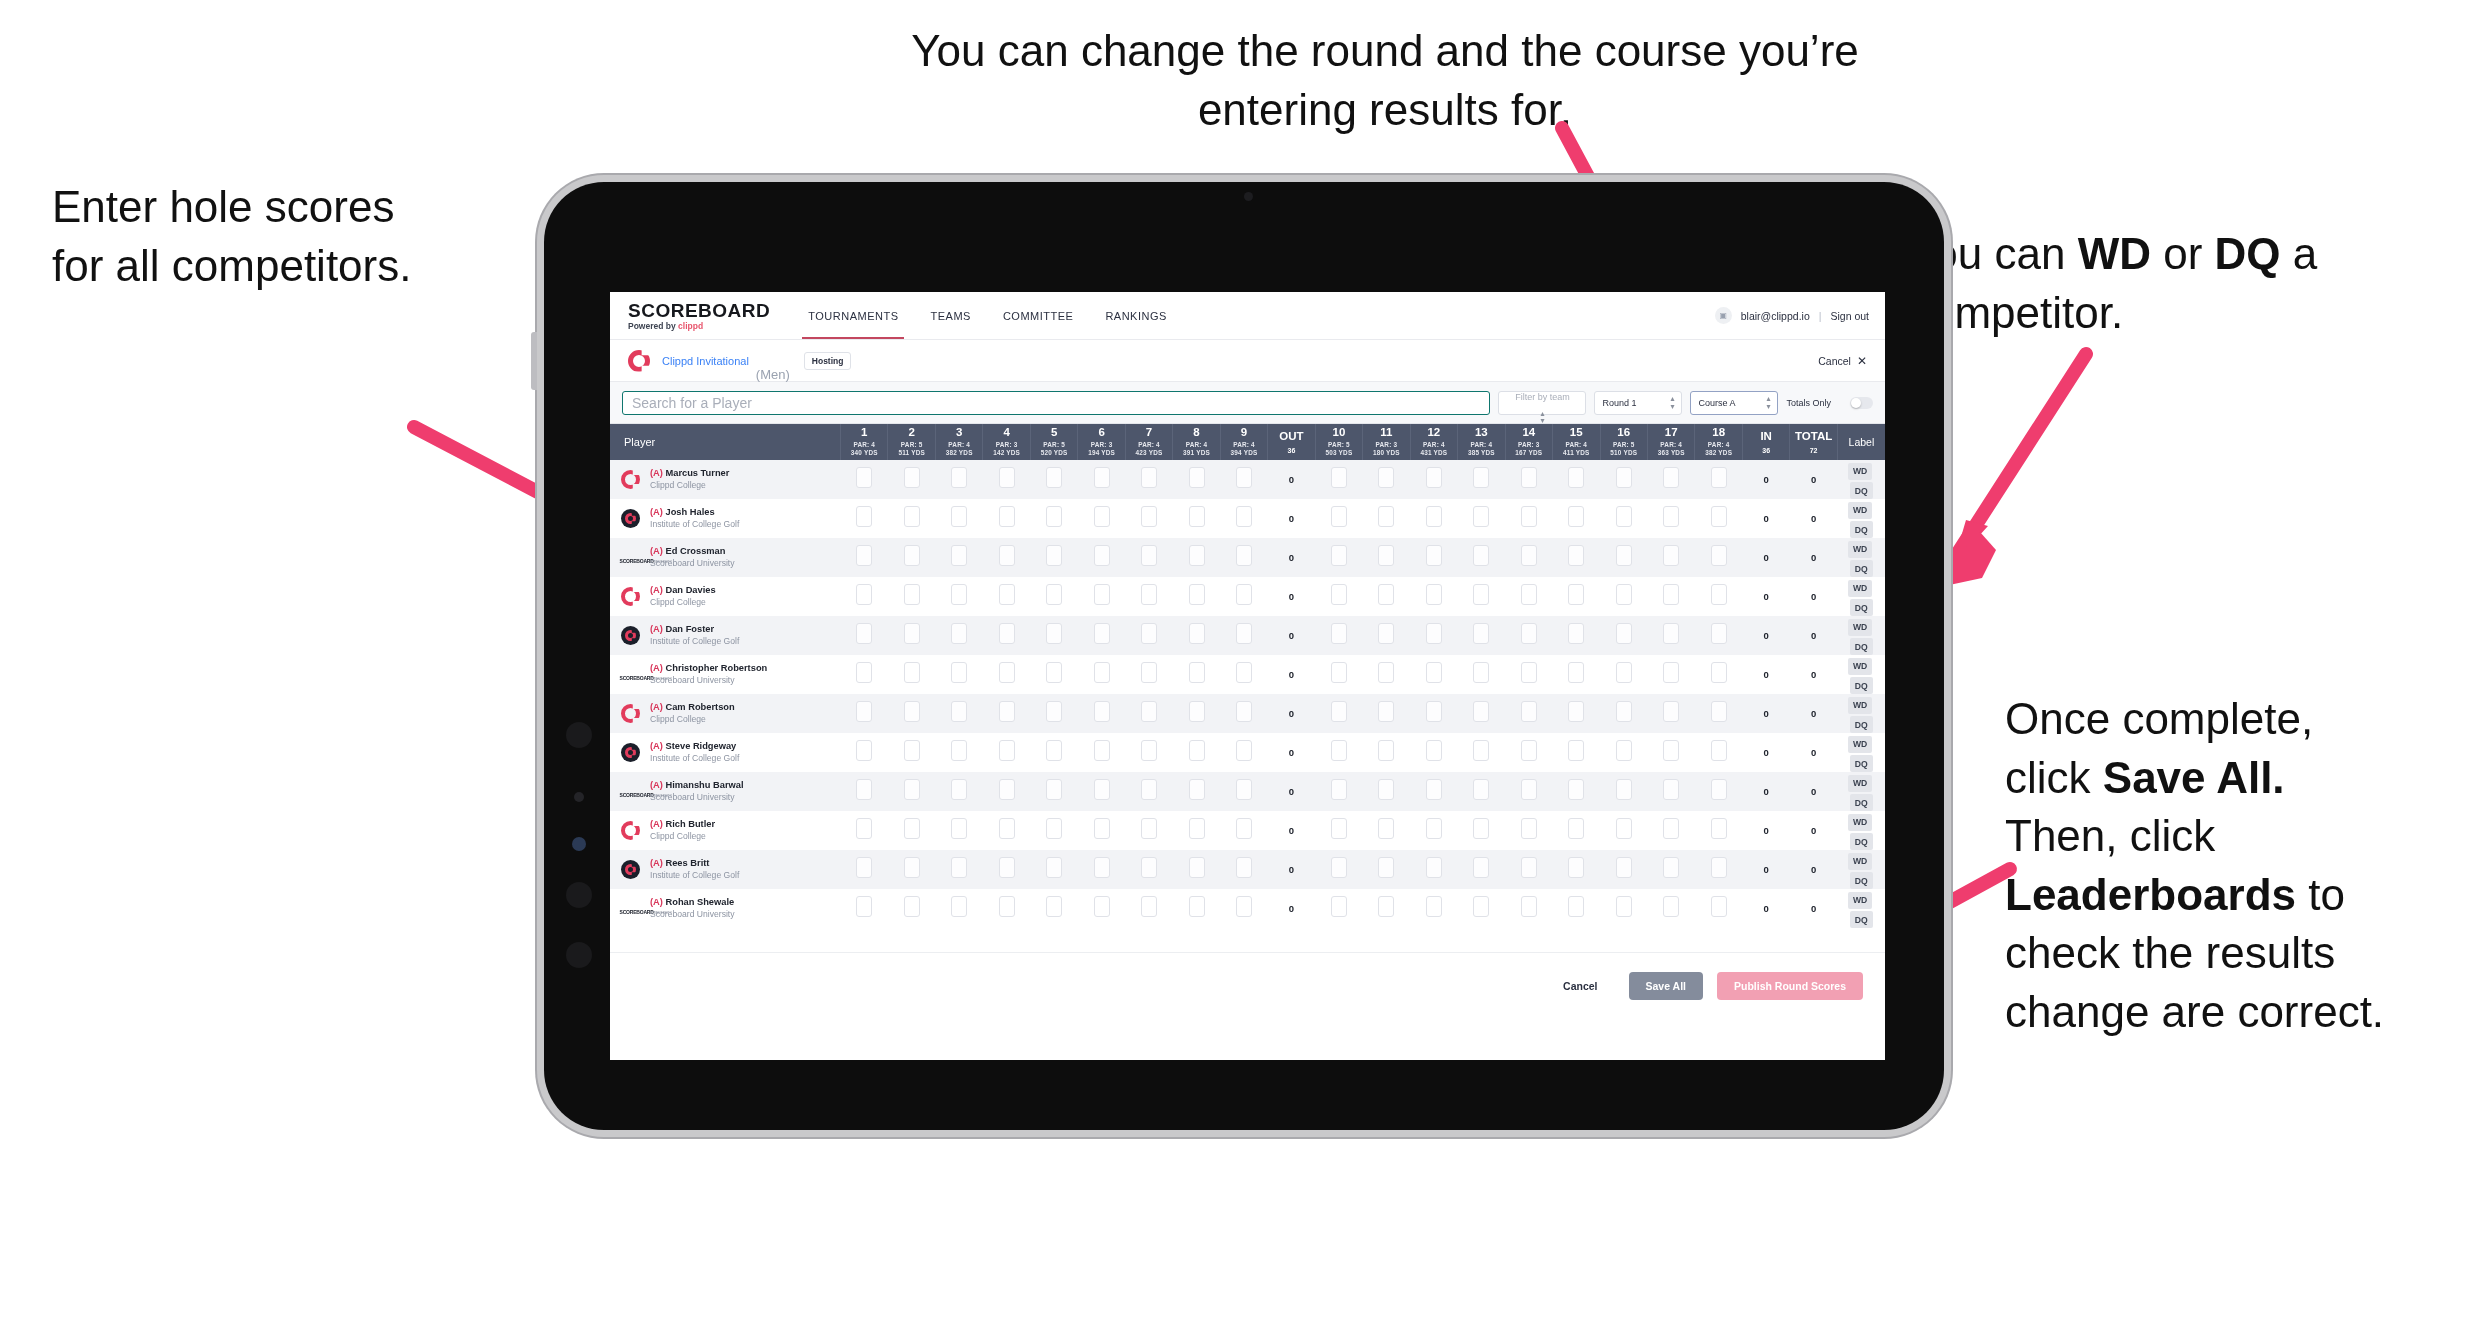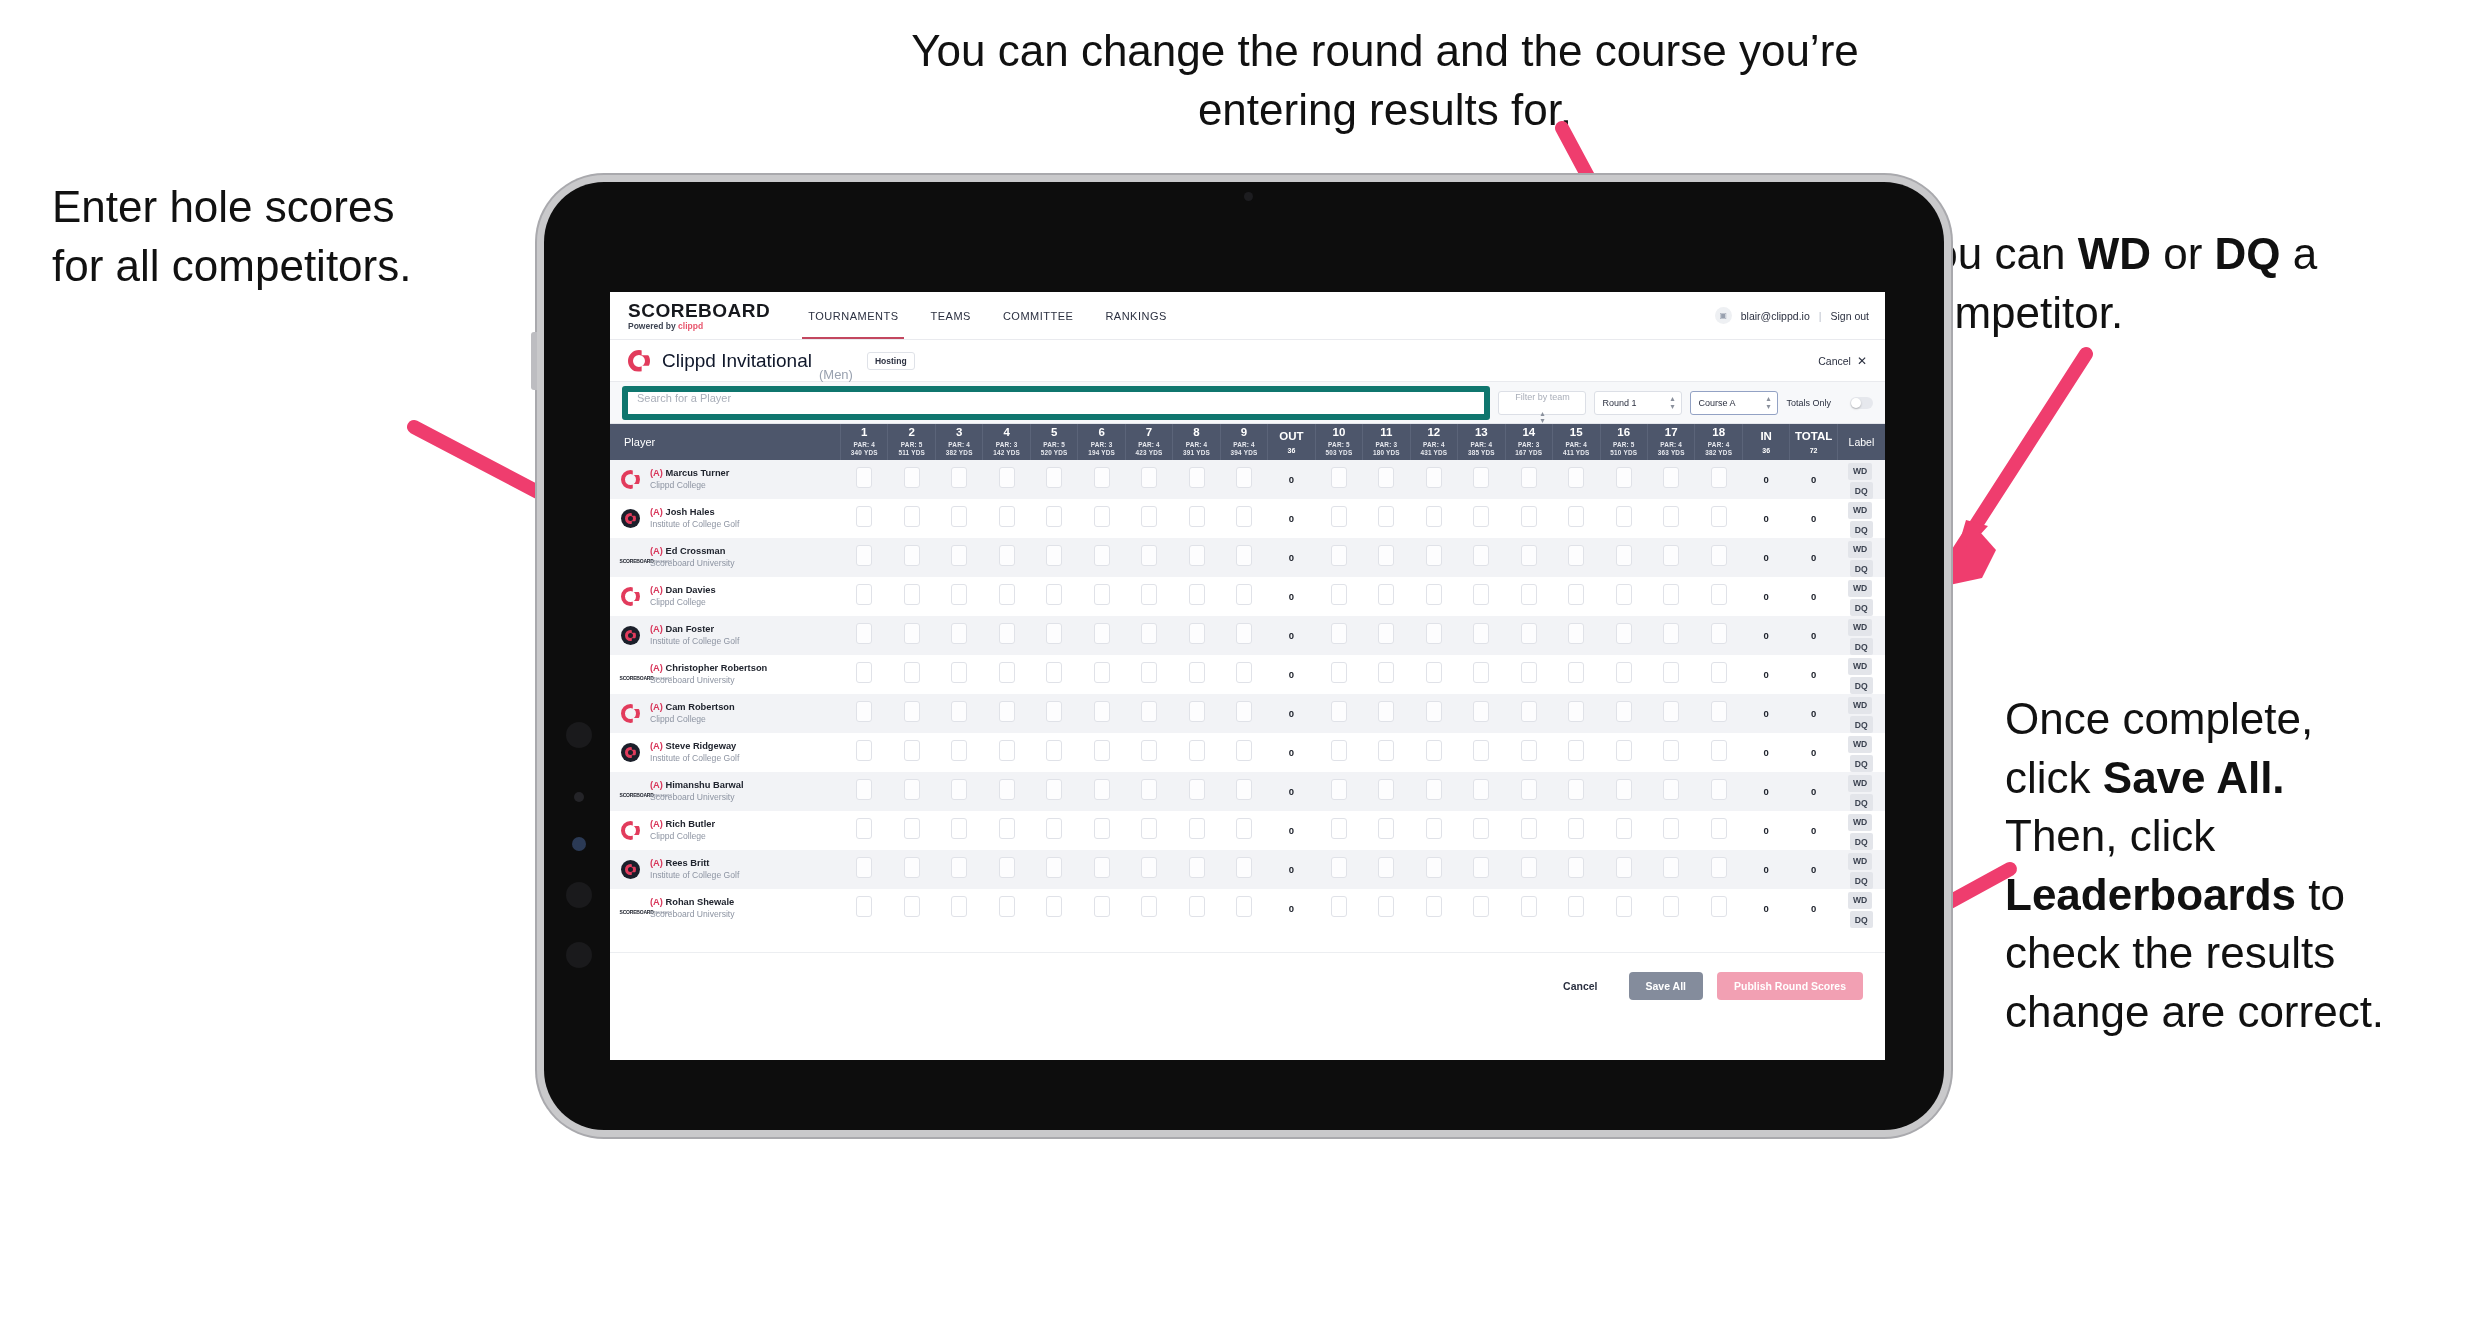--- a/index.html
+++ b/index.html
@@ -51,37 +51,37 @@
       font-size:8px;color:#98a0ae;}
   .topright .sep{color:#b9bec9;}
   .topright a{color:#2b3040;text-decoration:none;}
 
   
   .eventbar{height:41px;background:#fff;display:flex;align-items:center;padding:0 18px;
             border-bottom:1px solid #e9eaee;}
   .clogo{width:22px;height:22px;margin-right:12px;position:relative;}
   .clogo::before{content:"";position:absolute;inset:0;border-radius:50%;
         border:5px solid #e23b5c;clip-path:polygon(0 0,62% 0,62% 26%,100% 26%,100% 74%,62% 74%,62% 100%,0 100%);}
-  .ev-title{font-size:19px;color:#0f172a;}
+  .ev-title{font-size:11px;color:#3b82f6;}
   .ev-gender{font-size:13px;color:#9aa2b0;margin-left:7px;margin-top:28px;}
   .ev-badge{margin-left:14px;border:1px solid #dfe2e8;border-radius:3px;padding:3px 7px;
             font-size:8.5px;font-weight:700;color:#2b3040;}
   .ev-cancel{margin-left:auto;font-size:10.5px;color:#2b3040;display:flex;align-items:center;gap:6px;}
   .ev-cancel .x{font-size:12px;}
 
   
   .sectabs{height:30px;background:#3c4557;display:flex;align-items:center;padding:0 18px;gap:3px;}
   .sectab{font-size:10.5px;color:#dfe2e8;padding:4px 9px;border-radius:3px;}
   .sectab.active{background:#fff;color:#242a36;font-weight:700;}
 
   
   .filterbar{height:41px;background:#f7f8fa;display:flex;align-items:center;padding:0 12px;gap:8px;
              border-bottom:1px solid #e4e6eb;}
-  .search{flex:1;height:22px;background:#fff;border:6px solid #0f766e;border-radius:3px;
-          display:flex;padding:0 9px;font-size:11px;color:#a9aeb9;}
+  .search{flex:1;height:22px;background:#fff;border:1px solid #0f766e;border-radius:3px;
+          display:flex;align-items:center;padding:0 9px;font-size:14px;color:#a9aeb9;}
   .sel{height:22px;min-width:72px;background:#fff;border:1px solid #dcdfe6;border-radius:3px;
        display:flex;align-items:center;justify-content:space-between;padding:0 7px;font-size:9px;color:#2b3040;gap:8px;}
   .sel.ph{color:#a9aeb9;flex-direction:column;}
   .sel.hl{border-color:#93a2c4;}
   .sel .ch{font-size:8px;color:#8a909c;line-height:.9;display:flex;flex-direction:column;}
   .totals{display:flex;align-items:center;gap:19px;font-size:9px;color:#2b3040;}
   .toggle{width:23px;height:12px;border-radius:7px;background:#e6e8ed;position:relative;}
   .toggle::after{content:"";position:absolute;width:10px;height:10px;border-radius:50%;background:#fff;
                  top:1px;left:1px;box-shadow:0 1px 2px rgba(0,0,0,.25);}
 

